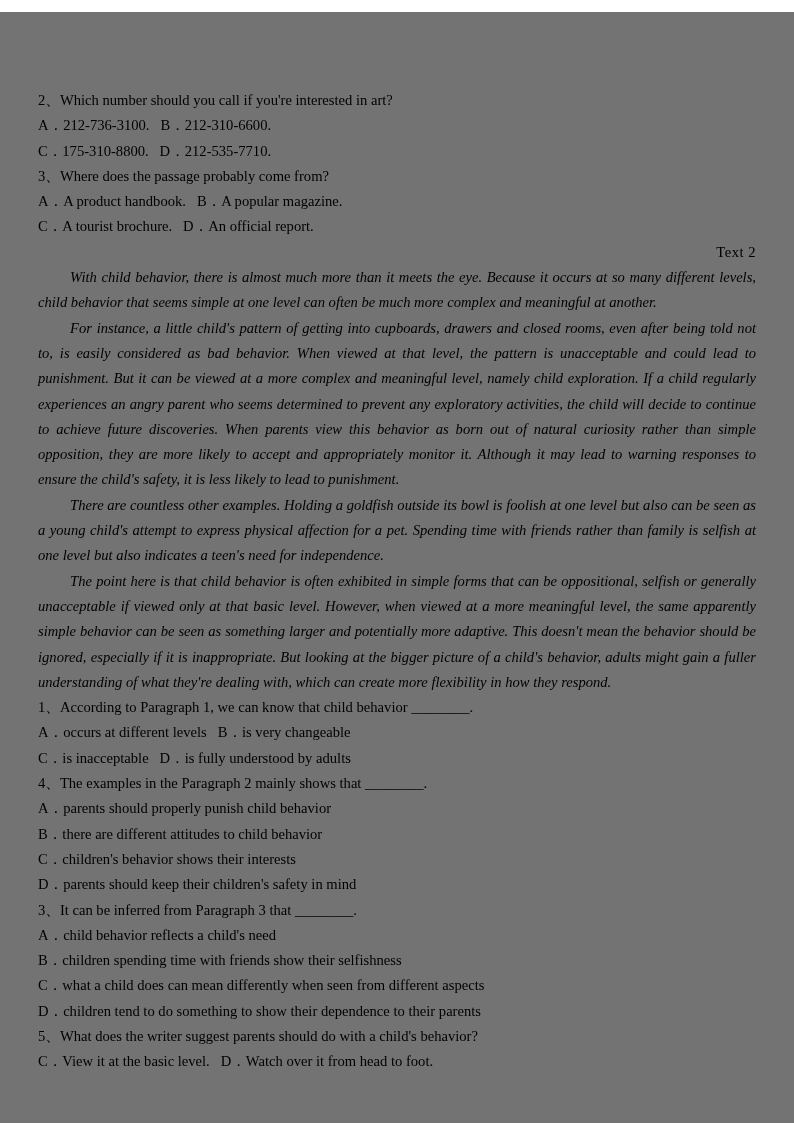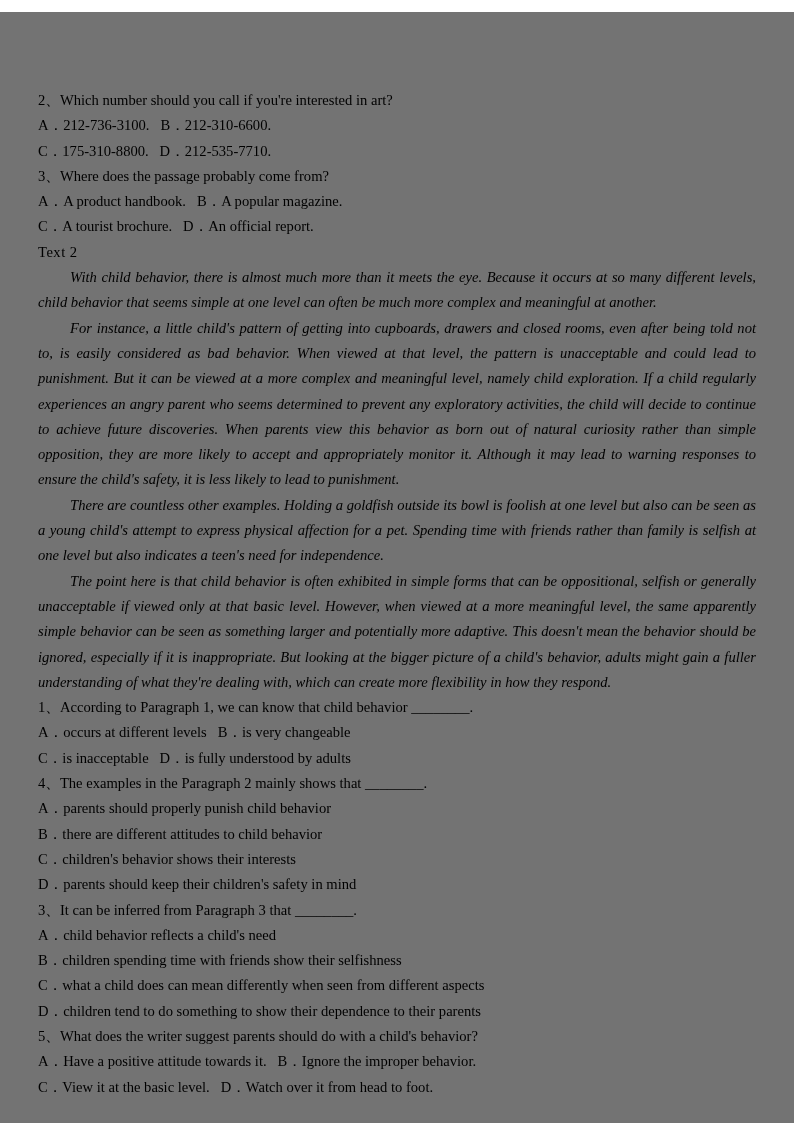--- a/index.html
+++ b/index.html
@@ -22,21 +22,21 @@
   }
   .block {
     line-height: 25.3px;
     margin: 0;
   }
   .block.line {
     white-space: pre-wrap;
     text-align: left;
   }
   .block.heading {
-    text-align: left;
+    text-align: right;
     letter-spacing: 0.5px;
   }
   .block.paragraph {
     text-align: justify;
     text-indent: 2.2em;
     font-style: italic;
   }
 </style>
 </head>
 <body>
@@ -61,16 +61,15 @@
       <div class="block line">A．parents should properly punish child behavior</div>
       <div class="block line">B．there are different attitudes to child behavior</div>
       <div class="block line">C．children's behavior shows their interests</div>
       <div class="block line">D．parents should keep their children's safety in mind</div>
       <div class="block line">3、It can be inferred from Paragraph 3 that ________.</div>
       <div class="block line">A．child behavior reflects a child's need</div>
       <div class="block line">B．children spending time with friends show their selfishness</div>
       <div class="block line">C．what a child does can mean differently when seen from different aspects</div>
       <div class="block line">D．children tend to do something to show their dependence to their parents</div>
       <div class="block line">5、What does the writer suggest parents should do with a child's behavior?</div>
-      <div class="block line">A．Have a positive attitude towards it.   B．Ignore the improper behavior.</div>
       <div class="block line">C．View it at the basic level.   D．Watch over it from head to foot.</div>
     </div>
 </div>
 
 </body></html>

